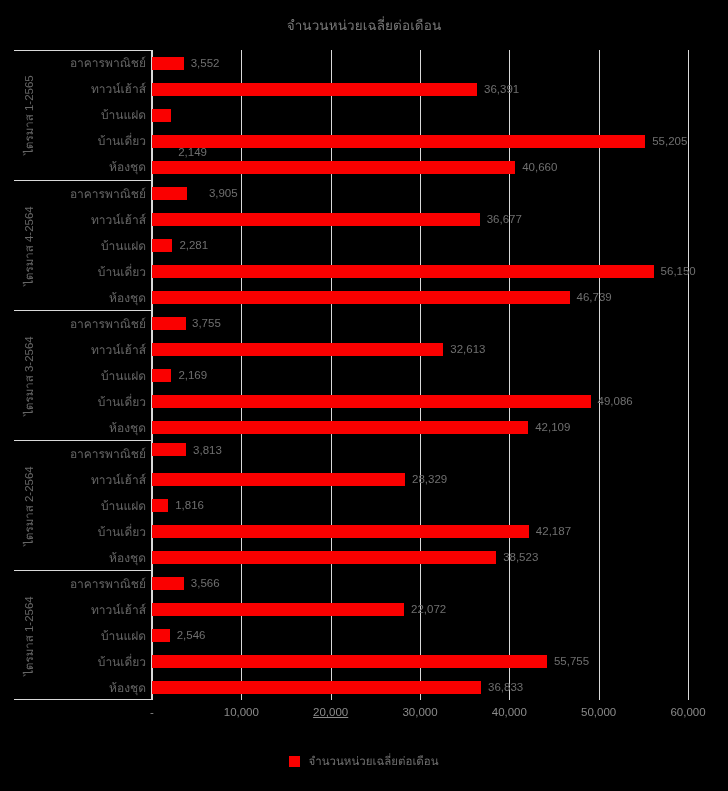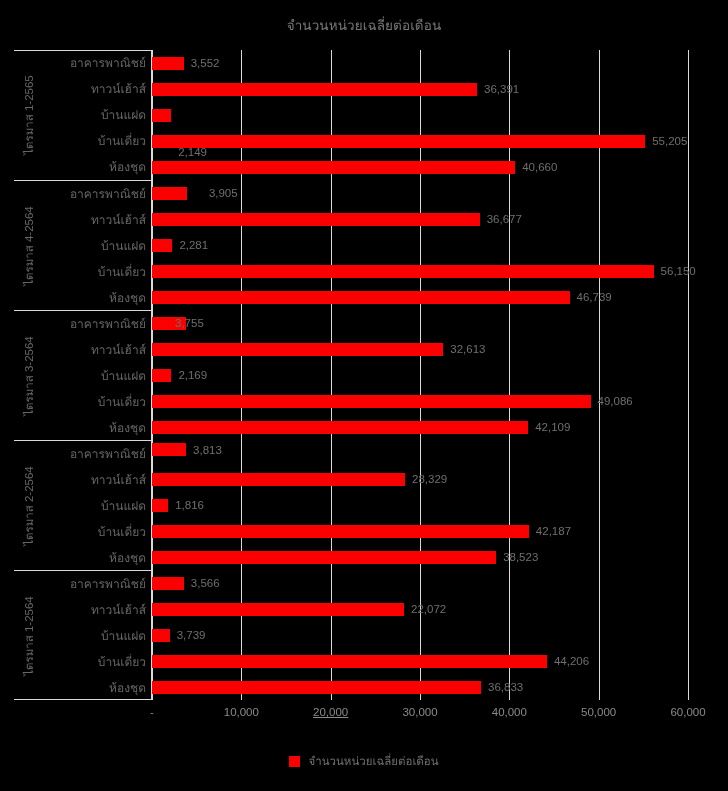--- a/index.html
+++ b/index.html
@@ -232,21 +232,21 @@
         <div class="bar-row" style="top: 214.5px; height: 13px; width: 536px;">
           <div class="bar" style="width: 501.607px; background: rgb(250, 0, 0);"></div>
           <div class="bar-value" style="left: 508.607px;">56,150</div>
         </div>
         <div class="bar-row" style="top: 240.5px; height: 13px; width: 536px;">
           <div class="bar" style="width: 417.535px; background: rgb(250, 0, 0);"></div>
           <div class="bar-value" style="left: 424.535px;">46,739</div>
         </div>
         <div class="bar-row" style="top: 266.5px; height: 13px; width: 536px;">
           <div class="bar" style="width: 33.5447px; background: rgb(250, 0, 0);"></div>
-          <div class="bar-value" style="left: 23px; text-align: center;">3,755</div>
+          <div class="bar-value" style="left: 40px; text-align: center;">3,755</div>
         </div>
         <div class="bar-row" style="top: 292.5px; height: 13px; width: 536px;">
           <div class="bar" style="width: 291.343px; background: rgb(250, 0, 0);"></div>
           <div class="bar-value" style="left: 298.343px;">32,613</div>
         </div>
         <div class="bar-row" style="top: 318.5px; height: 13px; width: 536px;">
           <div class="bar" style="width: 19.3764px; background: rgb(250, 0, 0);"></div>
           <div class="bar-value" style="left: 26.3764px;">2,169</div>
         </div>
         <div class="bar-row" style="top: 344.5px; height: 13px; width: 536px;">
@@ -280,25 +280,25 @@
         <div class="bar-row" style="top: 526.5px; height: 13px; width: 536px;">
           <div class="bar" style="width: 31.8563px; background: rgb(250, 0, 0);"></div>
           <div class="bar-value" style="left: 38.8563px;">3,566</div>
         </div>
         <div class="bar-row" style="top: 552.5px; height: 13px; width: 536px;">
           <div class="bar" style="width: 252.036px; background: rgb(250, 0, 0);"></div>
           <div class="bar-value" style="left: 259.036px;">22,072</div>
         </div>
         <div class="bar-row" style="top: 578.5px; height: 13px; width: 536px;">
           <div class="bar" style="width: 17.6523px; background: rgb(250, 0, 0);"></div>
-          <div class="bar-value" style="left: 24.6523px;">3,739</div>
+          <div class="bar-value" style="left: 24.6523px;">2,546</div>
         </div>
         <div class="bar-row" style="top: 604.5px; height: 13px; width: 536px;">
           <div class="bar" style="width: 394.907px; background: rgb(250, 0, 0);"></div>
-          <div class="bar-value" style="left: 401.907px;">44,206</div>
+          <div class="bar-value" style="left: 401.907px;">55,755</div>
         </div>
         <div class="bar-row" style="top: 630.5px; height: 13px; width: 536px;">
           <div class="bar" style="width: 329.041px; background: rgb(250, 0, 0);"></div>
           <div class="bar-value" style="left: 336.041px;">36,833</div>
         </div>
       </div>
   </div>
 
   <div id="groups-layer">
       <div class="group-col" style="left: 14px; top: 50px; height: 130px; position: absolute;">

